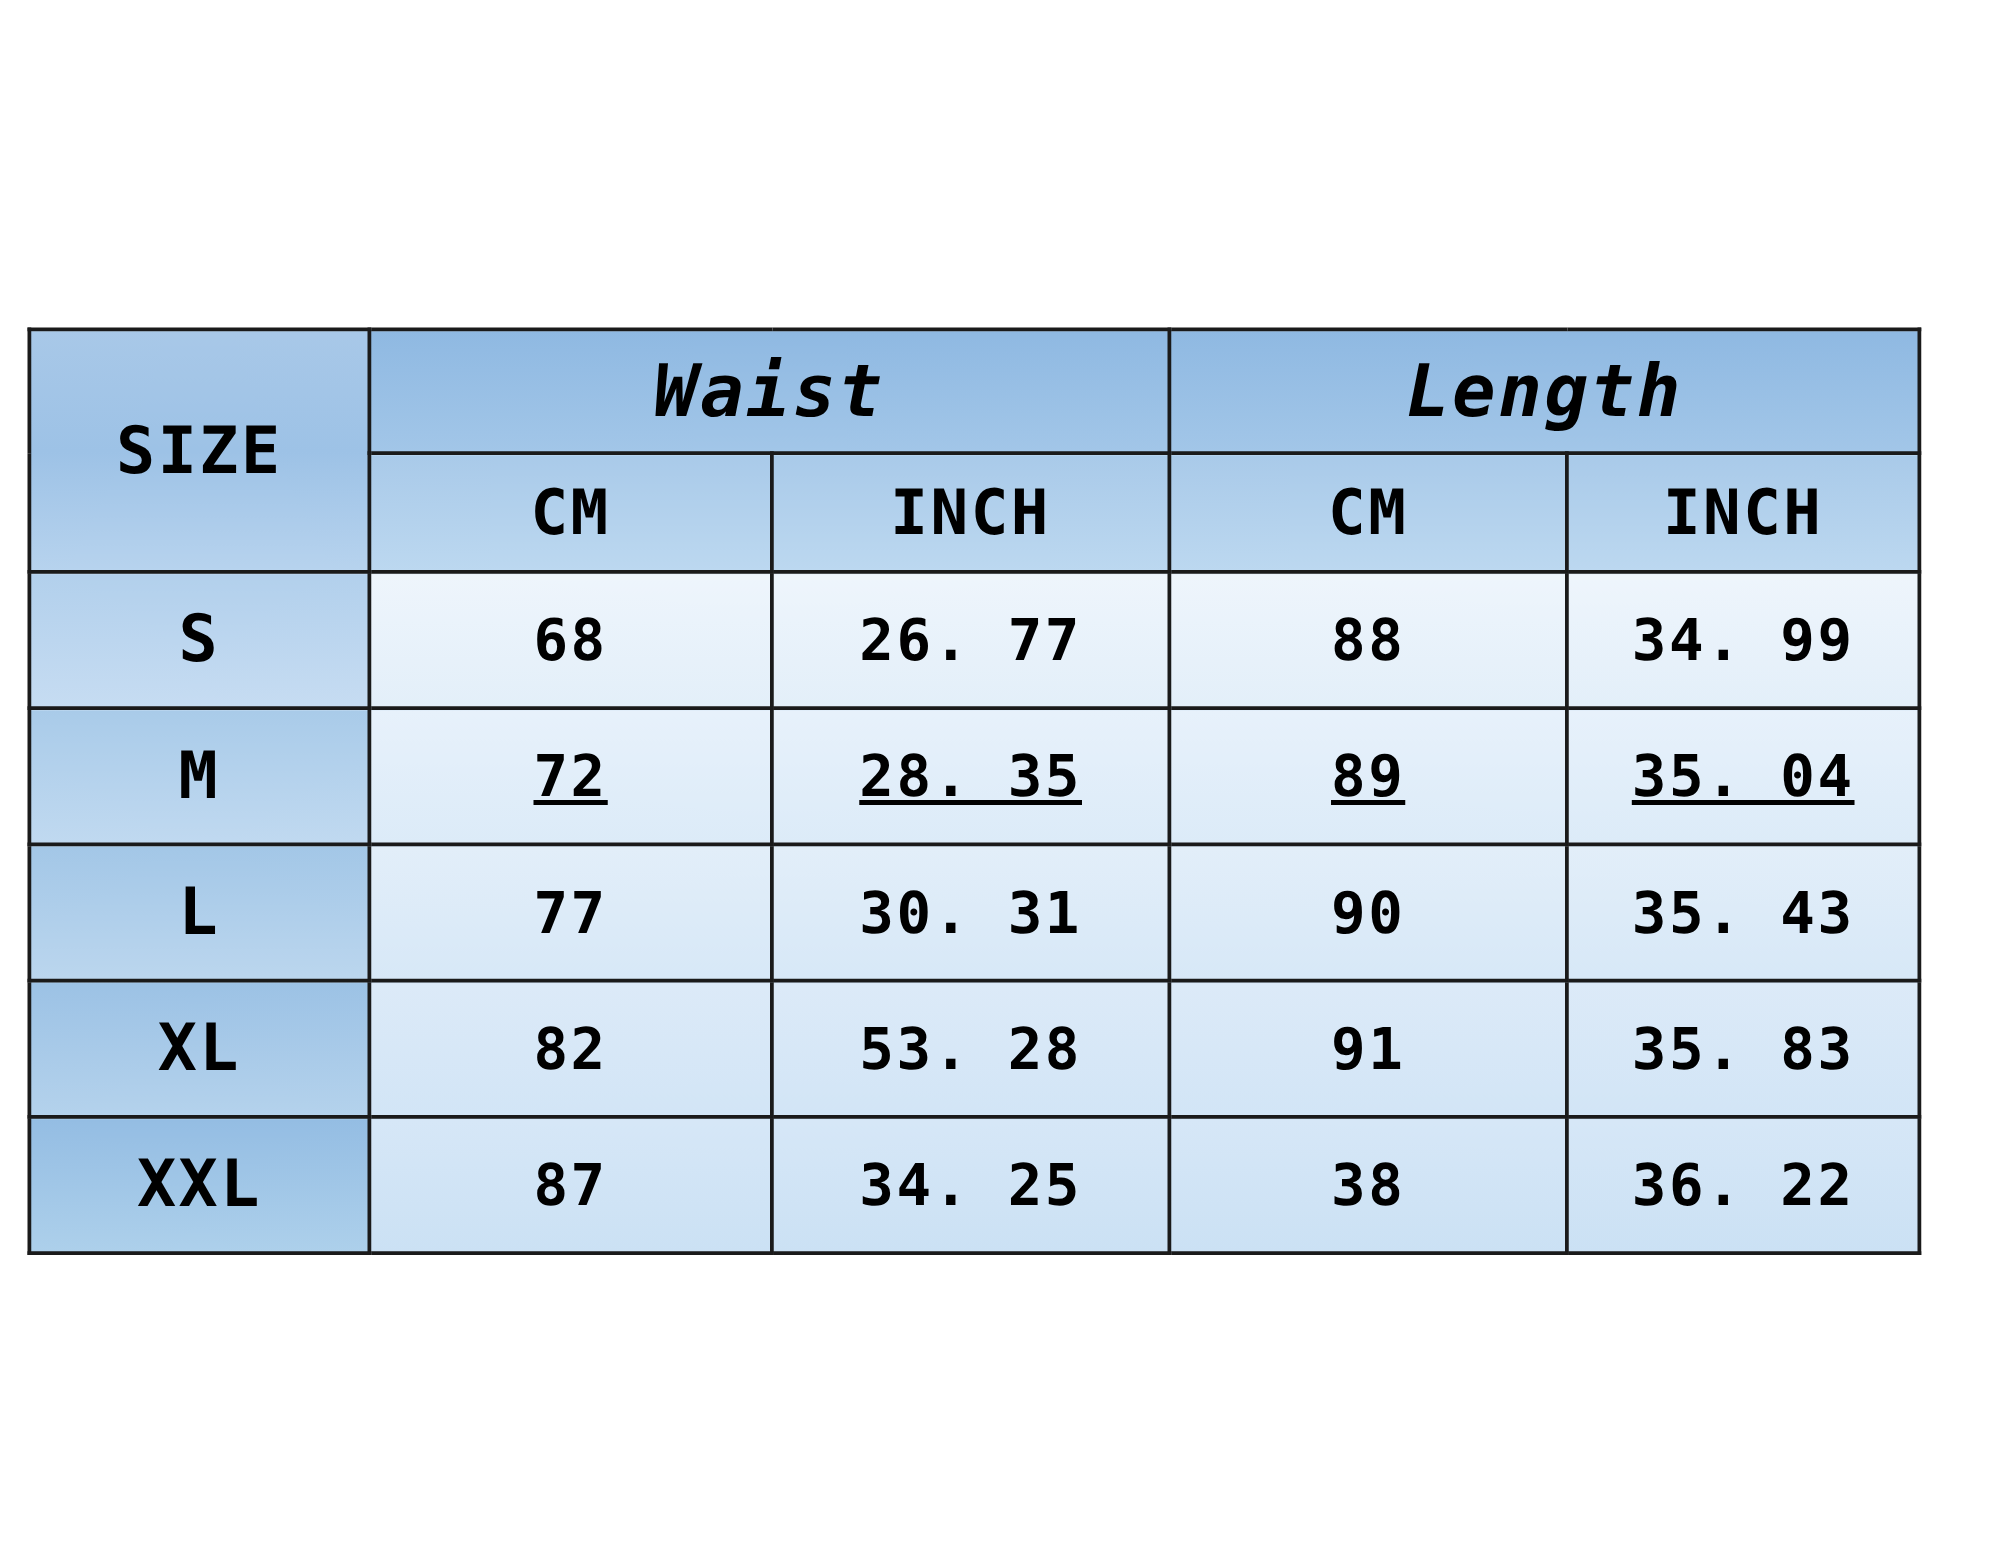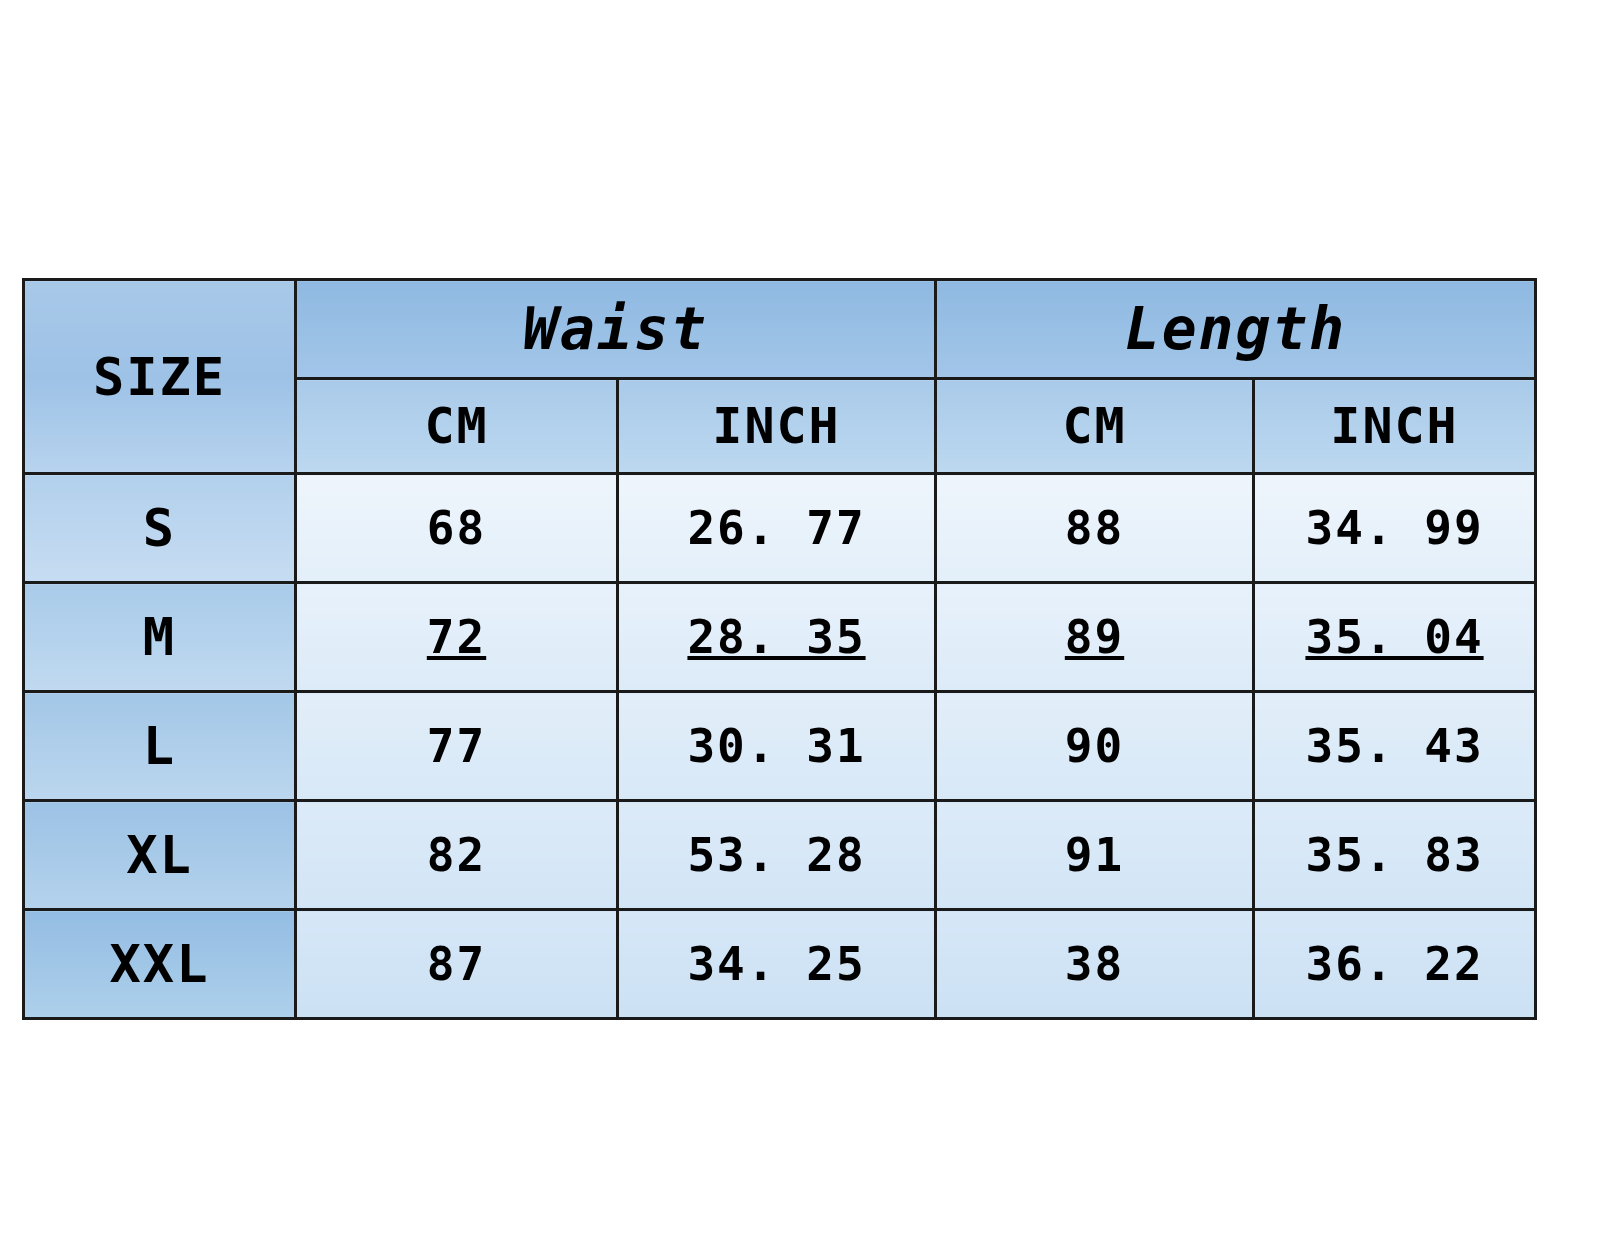--- a/index.html
+++ b/index.html
@@ -25,21 +25,20 @@
     top: 262px;
     width: 1512px;
     height: 716px;
   }
   table.size-chart {
     border-collapse: collapse;
     table-layout: fixed;
     width: 1512px;
     height: 716px;
     border: 3px solid #0f766e;
-    margin-top: 16px;
   }
   table.size-chart td,
   table.size-chart th {
     border: 3px solid #1a1a1a;
     text-align: center;
     vertical-align: middle;
     font-weight: bold;
     color: #000000;
     font-family: "DejaVu Sans Mono", monospace;
     letter-spacing: 2px;

